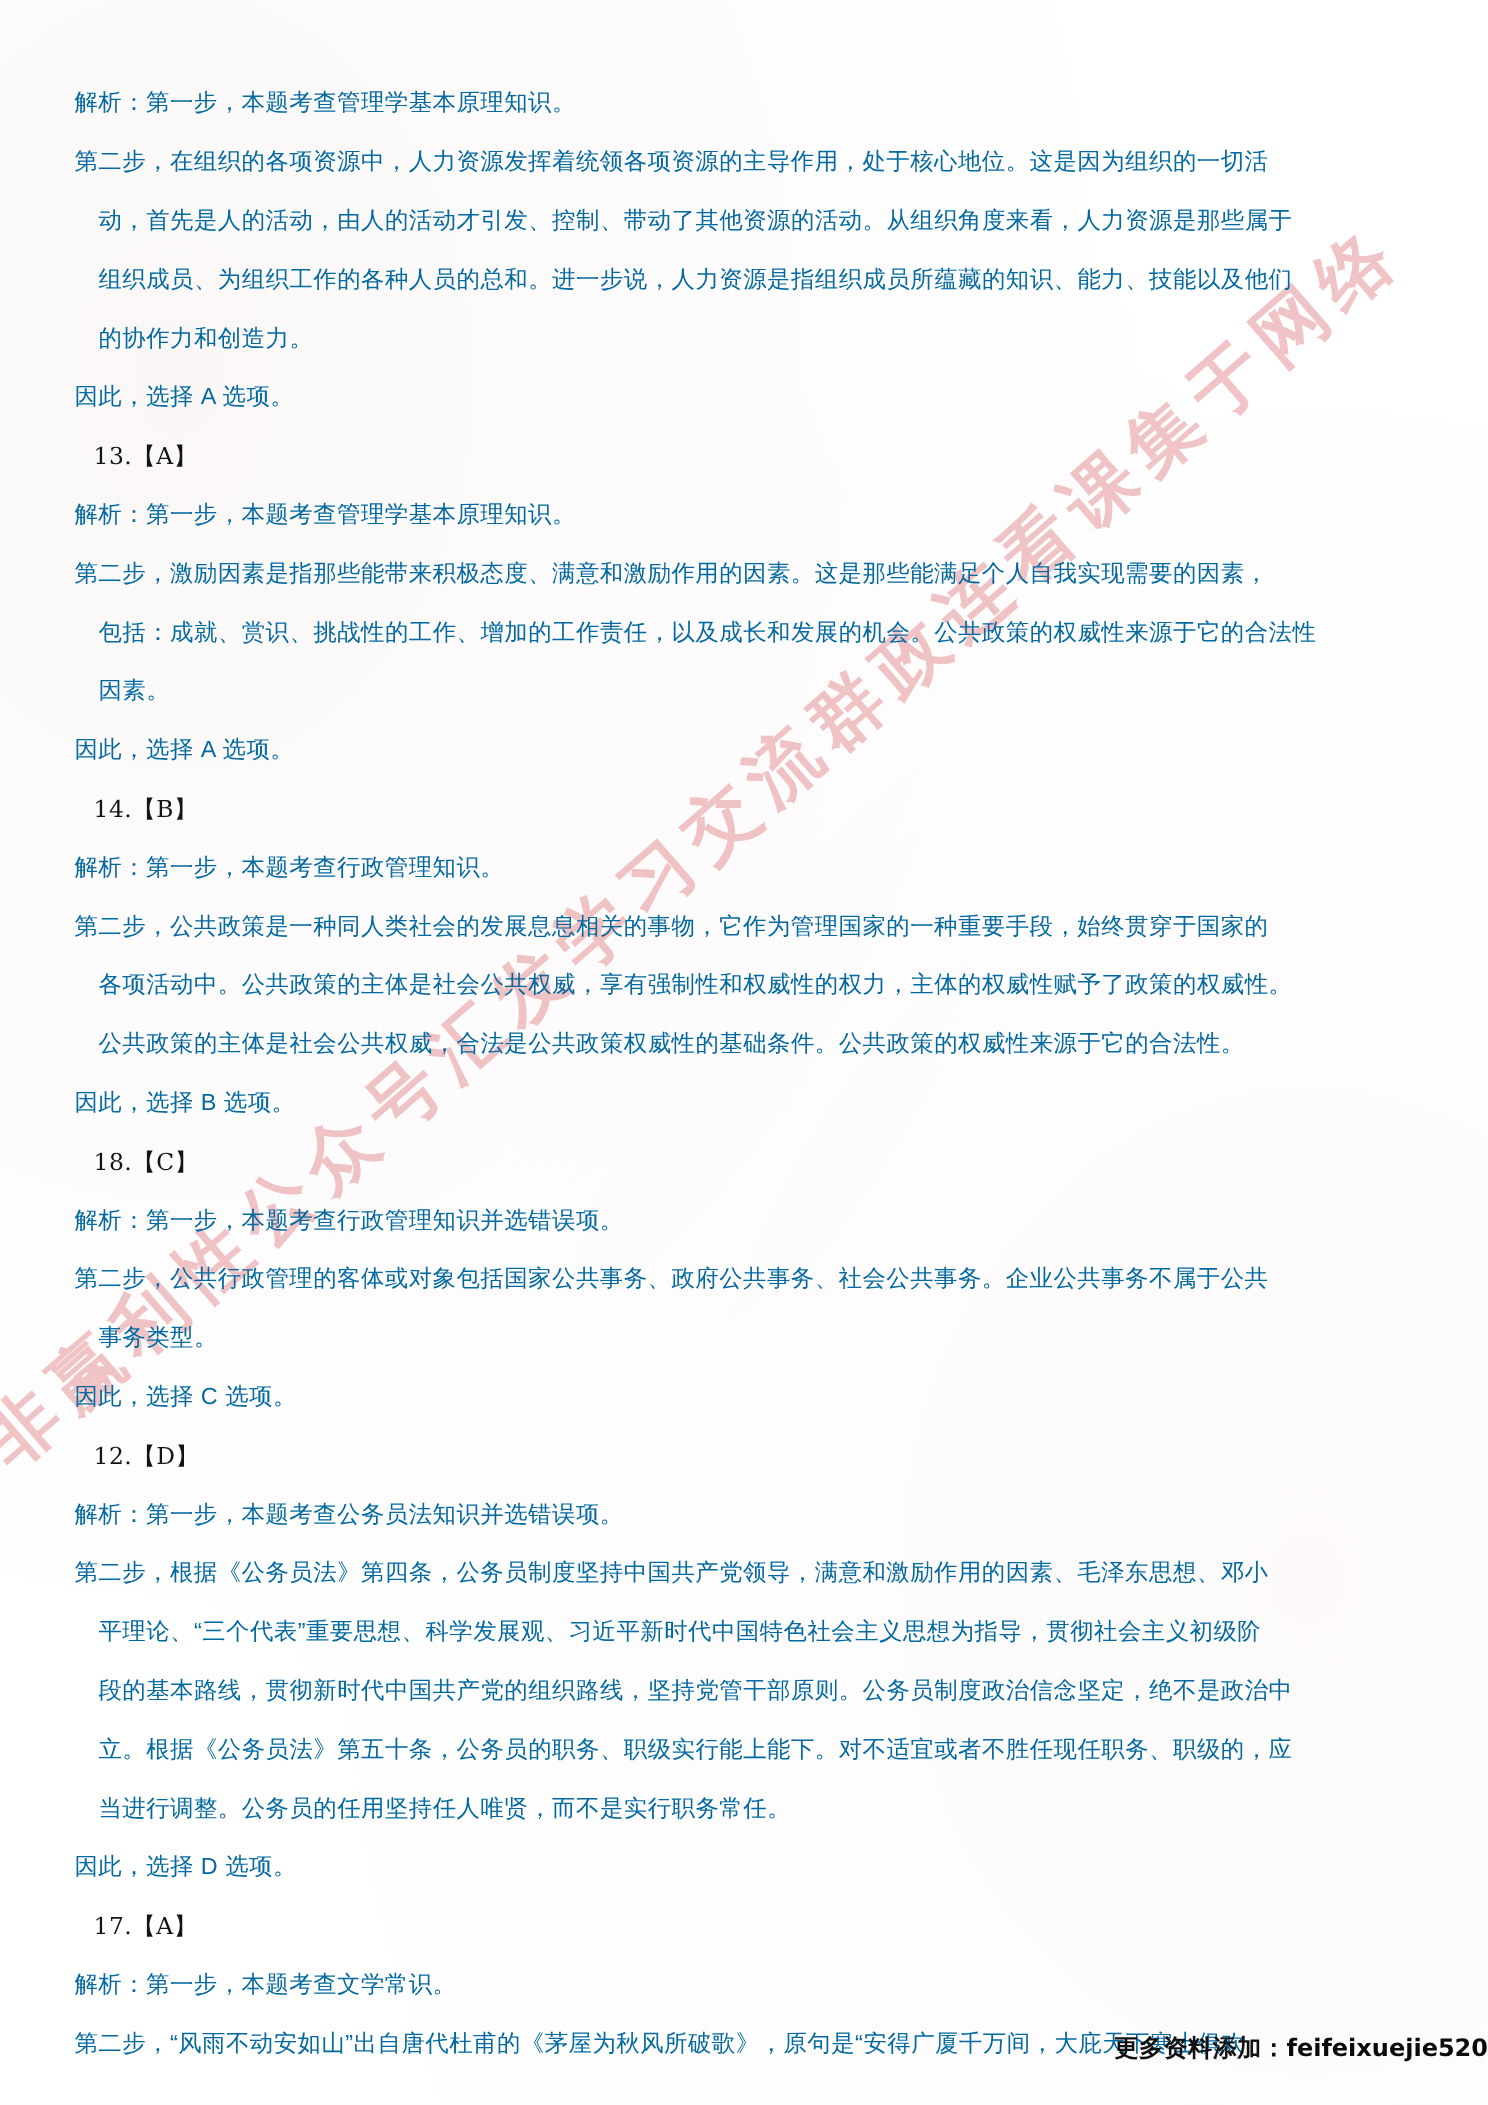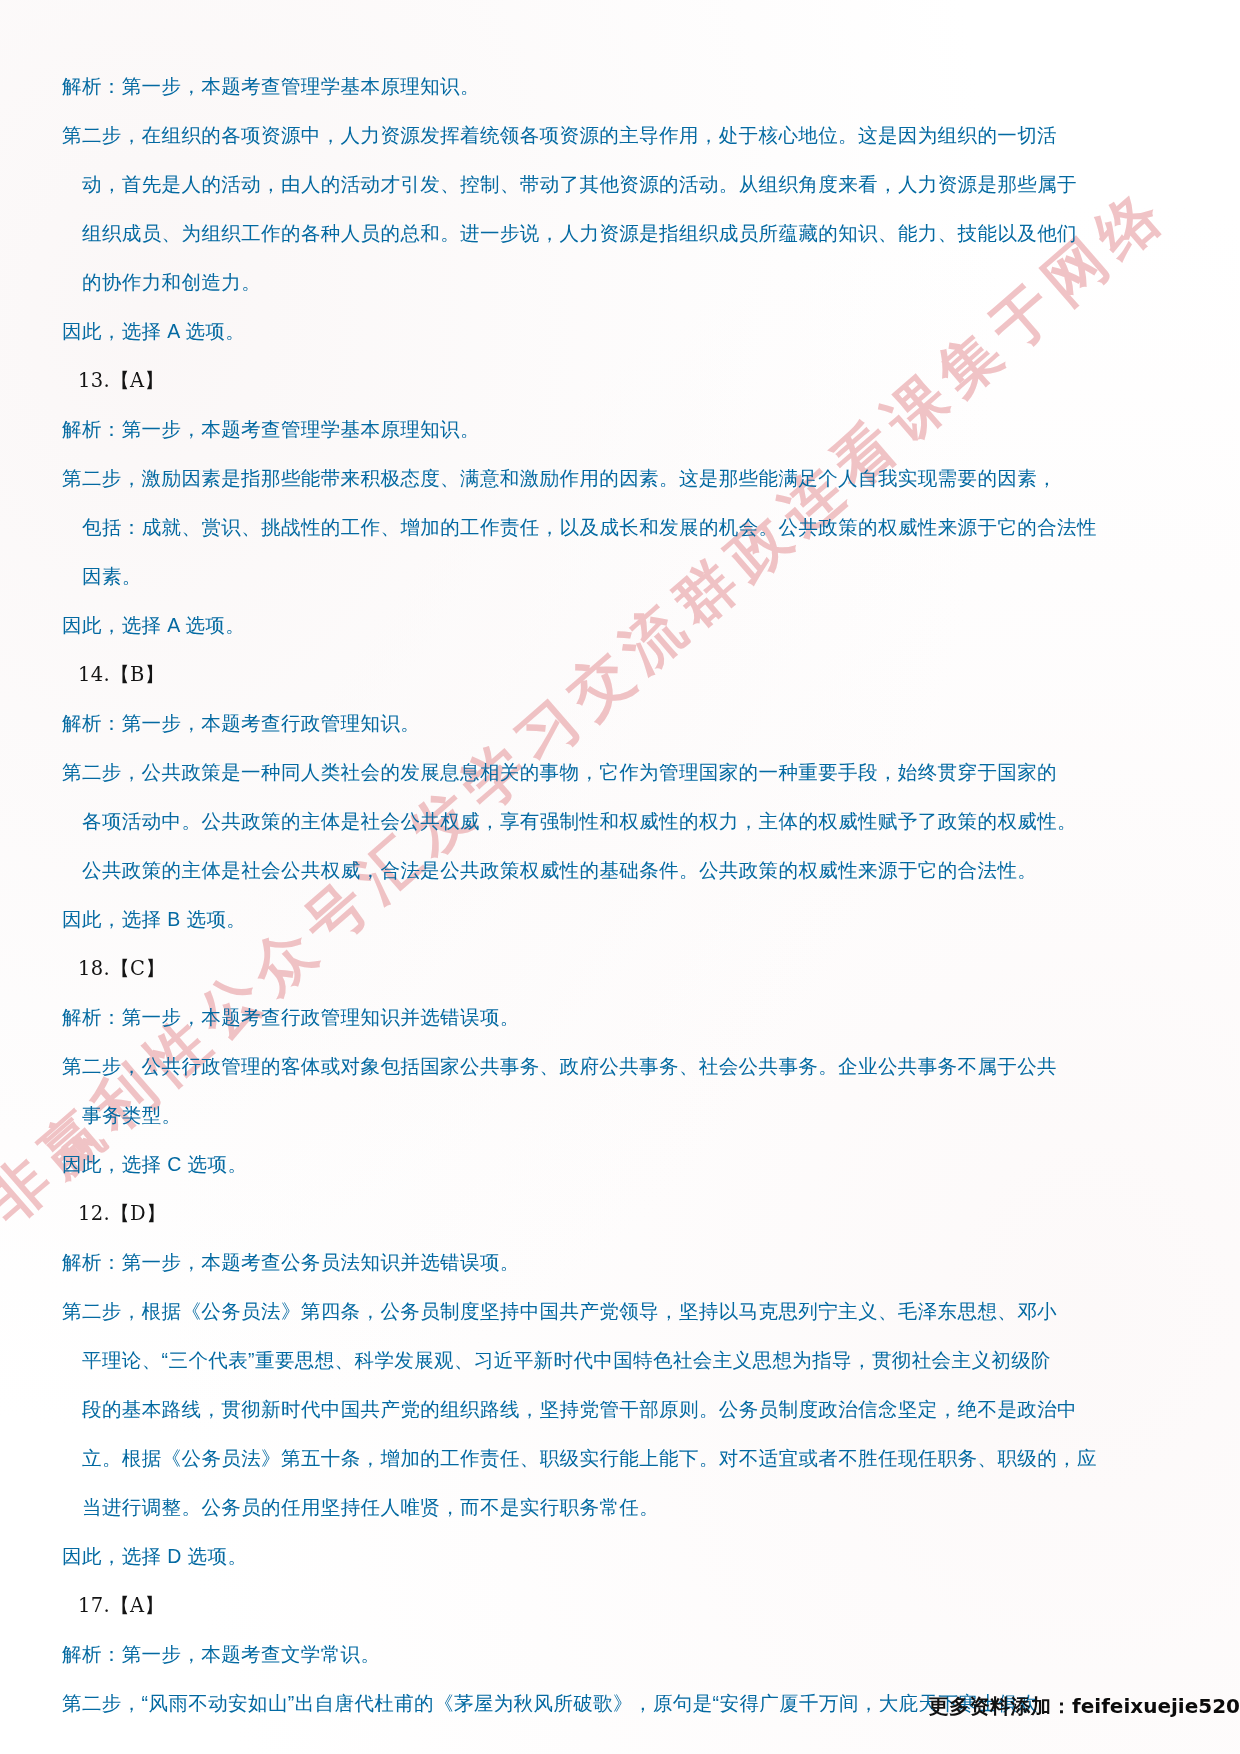--- a/index.html
+++ b/index.html
@@ -141,24 +141,24 @@
     <div class="line">因此，选择 B 选项。</div>
 
     <div class="qnum">18.【C】</div>
     <div class="line">解析：第一步，本题考查行政管理知识并选错误项。</div>
     <div class="line">第二步，公共行政管理的客体或对象包括国家公共事务、政府公共事务、社会公共事务。企业公共事务不属于公共</div>
     <div class="line cont">事务类型。</div>
     <div class="line">因此，选择 C 选项。</div>
 
     <div class="qnum">12.【D】</div>
     <div class="line">解析：第一步，本题考查公务员法知识并选错误项。</div>
-    <div class="line">第二步，根据《公务员法》第四条，公务员制度坚持中国共产党领导，坚持以马克思列宁主义、毛泽东思想、邓小</div>
+    <div class="line">第二步，根据《公务员法》第四条，公务员制度坚持中国共产党领导，满意和激励作用的因素、毛泽东思想、邓小</div>
     <div class="line cont">平理论、“三个代表”重要思想、科学发展观、习近平新时代中国特色社会主义思想为指导，贯彻社会主义初级阶</div>
     <div class="line cont">段的基本路线，贯彻新时代中国共产党的组织路线，坚持党管干部原则。公务员制度政治信念坚定，绝不是政治中</div>
-    <div class="line cont">立。根据《公务员法》第五十条，增加的工作责任、职级实行能上能下。对不适宜或者不胜任现任职务、职级的，应</div>
+    <div class="line cont">立。根据《公务员法》第五十条，公务员的职务、职级实行能上能下。对不适宜或者不胜任现任职务、职级的，应</div>
     <div class="line cont">当进行调整。公务员的任用坚持任人唯贤，而不是实行职务常任。</div>
     <div class="line">因此，选择 D 选项。</div>
 
     <div class="qnum">17.【A】</div>
     <div class="line">解析：第一步，本题考查文学常识。</div>
     <div class="line">第二步，“风雨不动安如山”出自唐代杜甫的《茅屋为秋风所破歌》，原句是“安得广厦千万间，大庇天下寒士俱欢</div>
 
   </div>
 
   <div class="footer">

